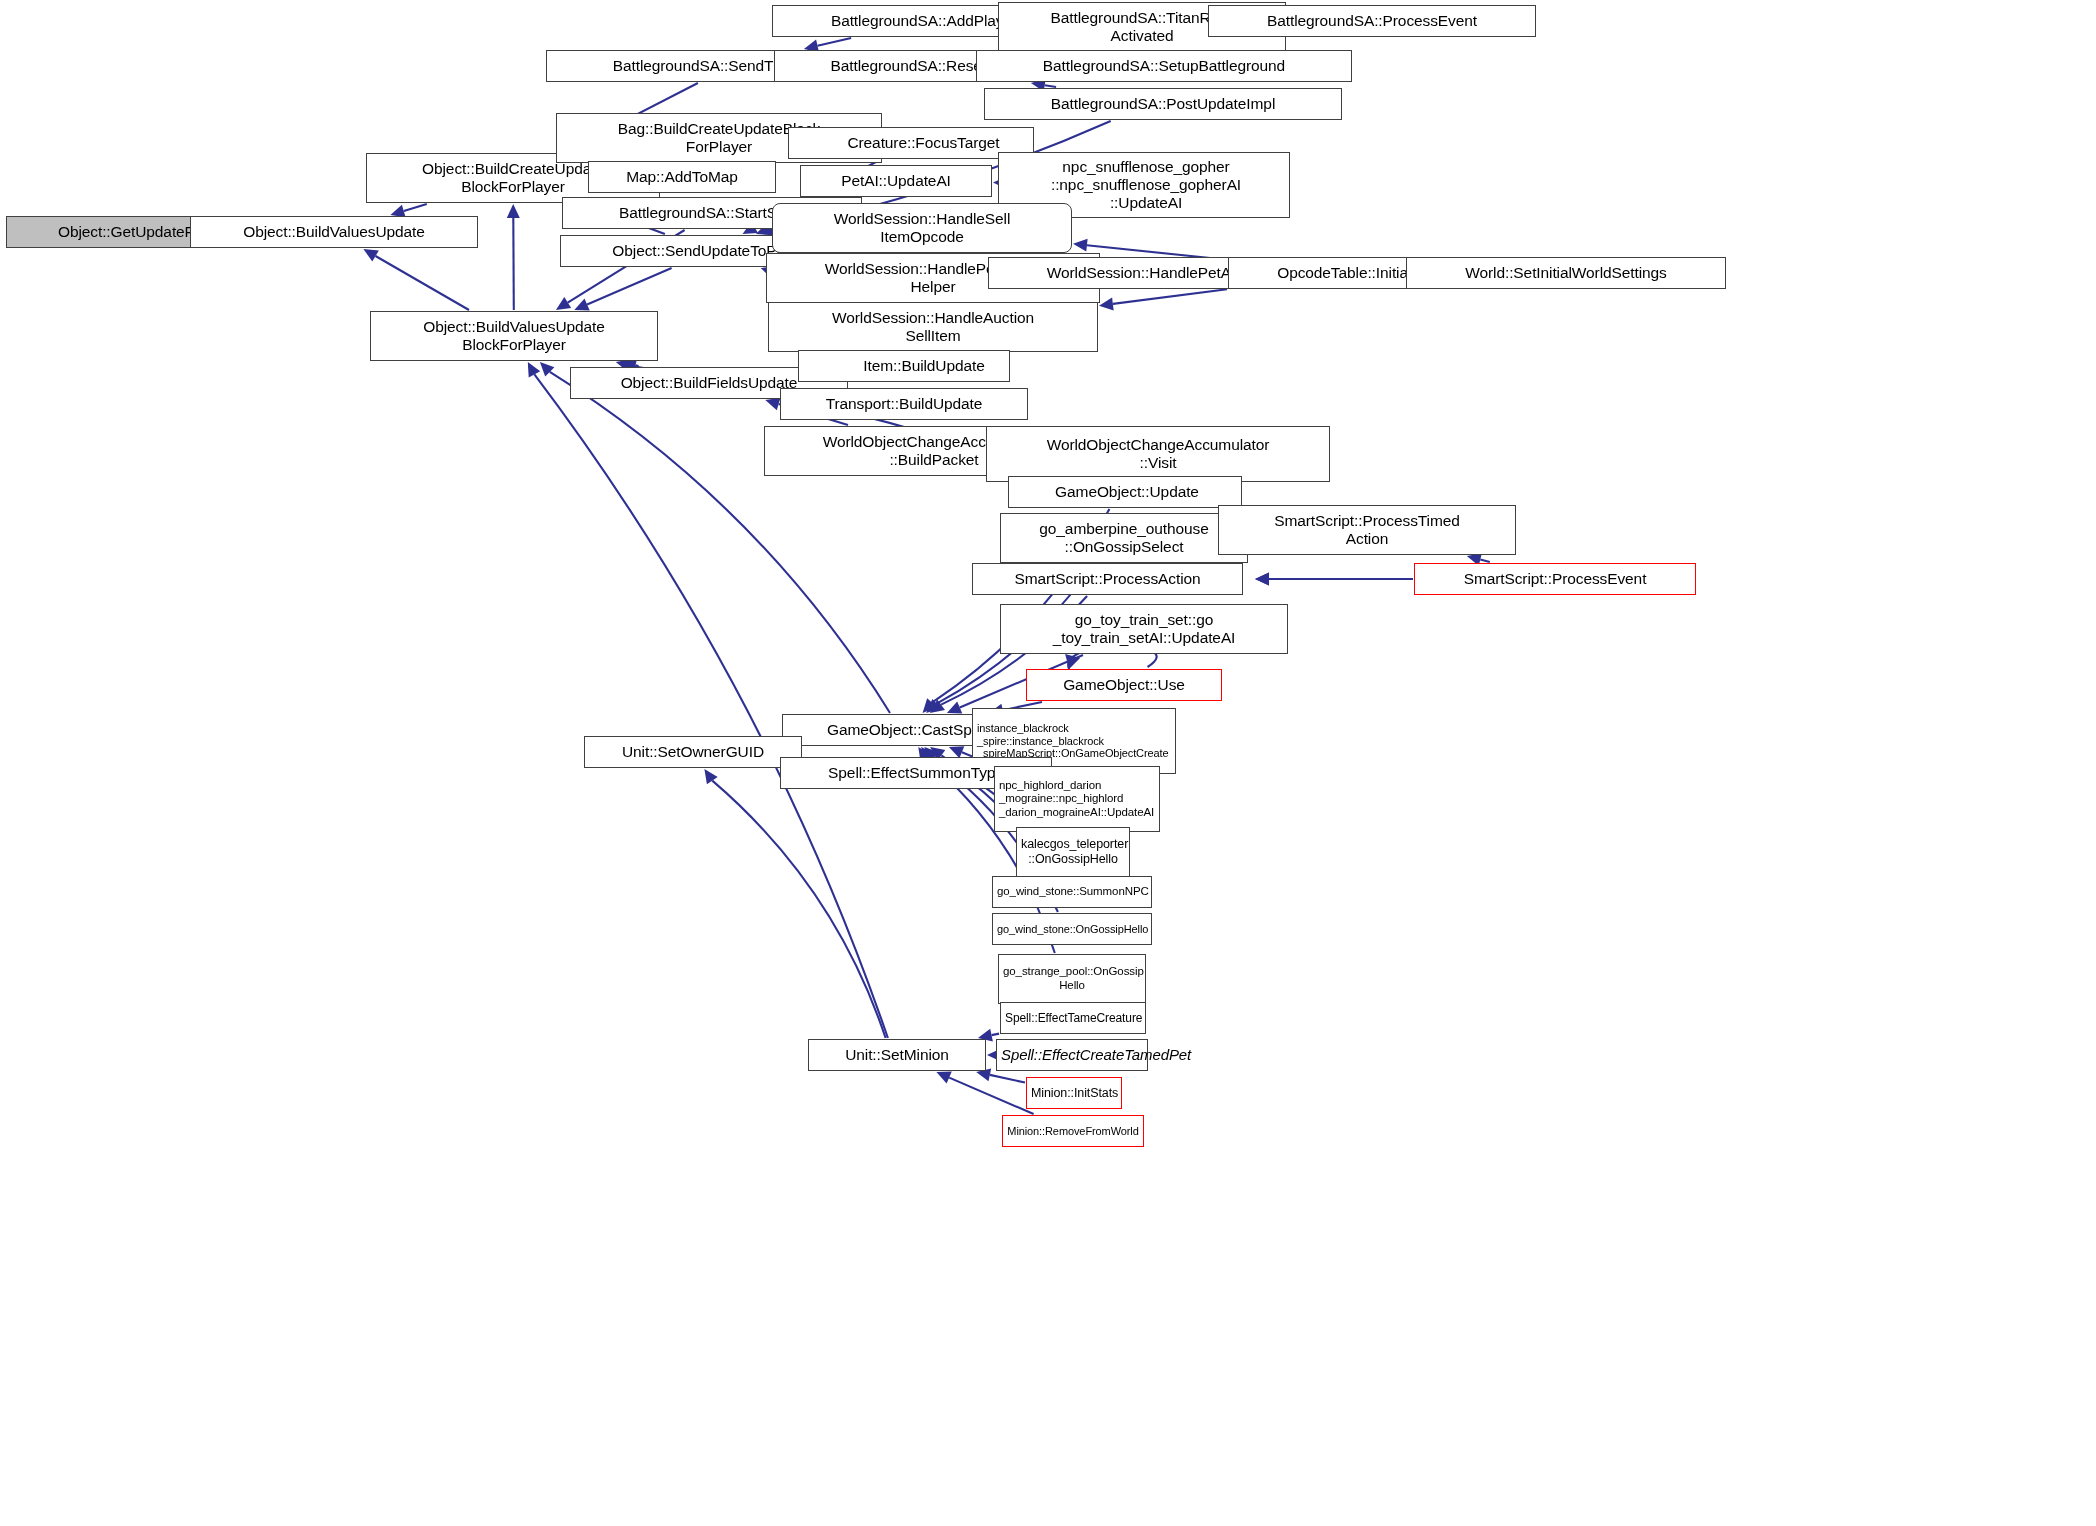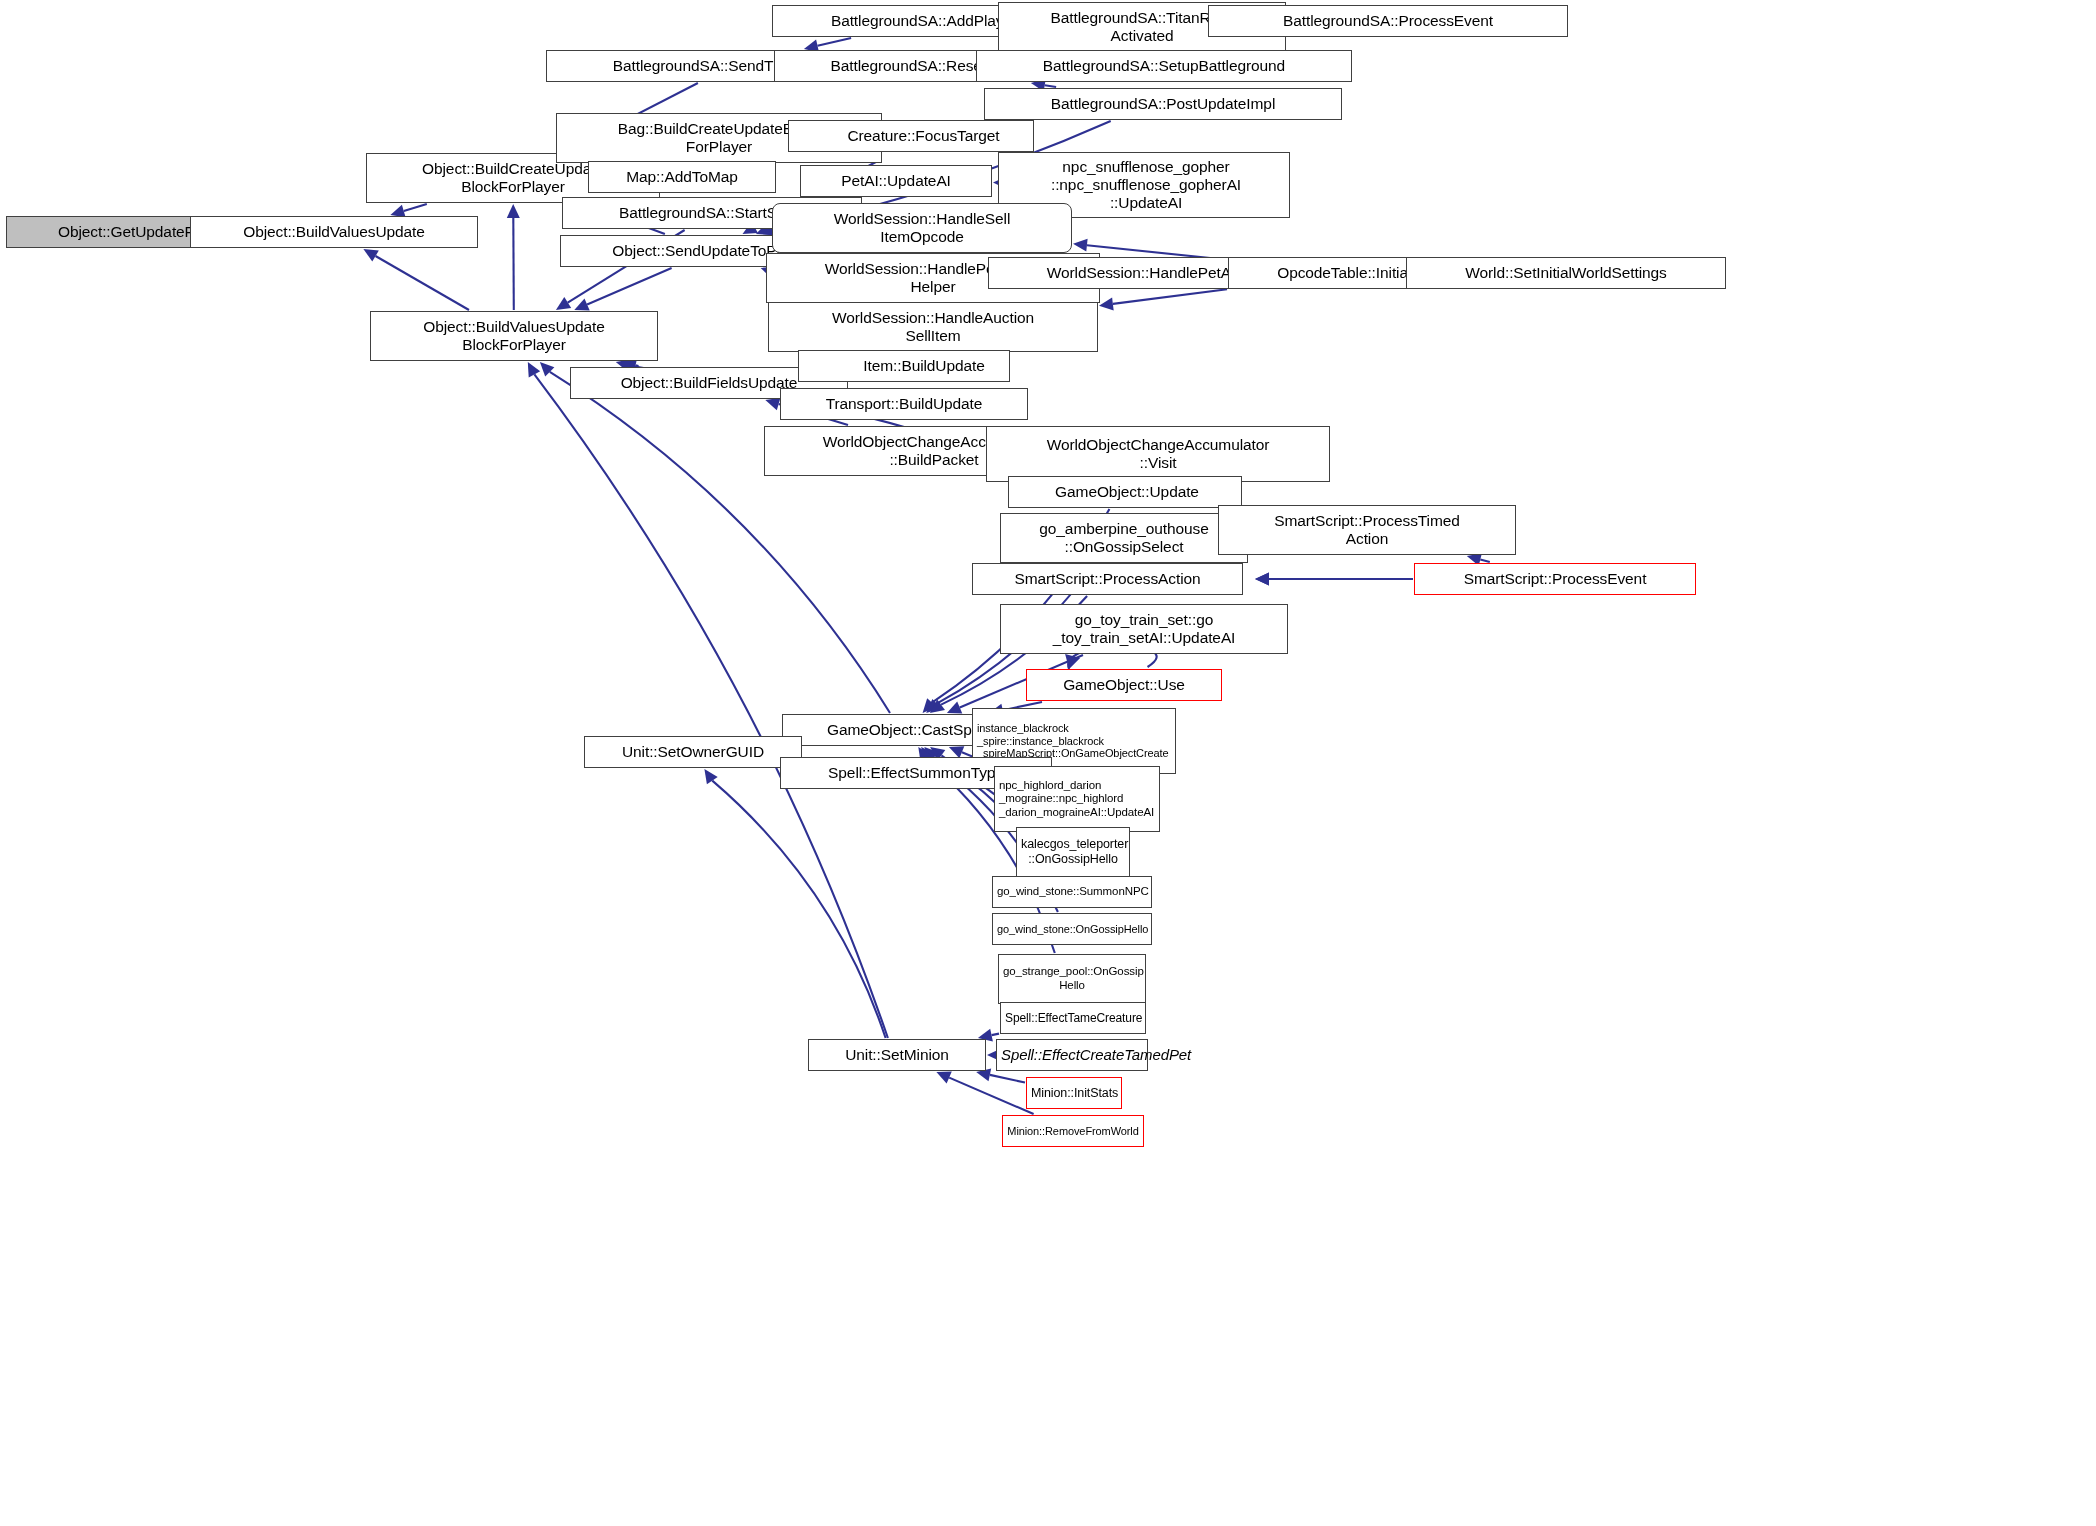--- a/index.html
+++ b/index.html
@@ -198,29 +198,29 @@
       <div class="node-box" style="left: 190px; top: 216px; width: 288px; height: 32px;"><span class="node-label">Object::BuildValuesUpdate</span></div>
       <div class="node-box" style="left: 366px; top: 153px; width: 294px; height: 50px;"><span class="node-label">Object::BuildCreateUpdate
 BlockForPlayer</span></div>
       <div class="node-box" style="left: 370px; top: 311px; width: 288px; height: 50px;"><span class="node-label">Object::BuildValuesUpdate
 BlockForPlayer</span></div>
       <div class="node-box" style="left: 546px; top: 50px; width: 370px; height: 32px;"><span class="node-label">BattlegroundSA::SendTransportInit</span></div>
       <div class="node-box" style="left: 772px; top: 5px; width: 304px; height: 32px;"><span class="node-label">BattlegroundSA::AddPlayer</span></div>
       <div class="node-box" style="left: 774px; top: 50px; width: 300px; height: 32px;"><span class="node-label">BattlegroundSA::ResetObjs</span></div>
       <div class="node-box" style="left: 998px; top: 2px; width: 288px; height: 50px;"><span class="node-label">BattlegroundSA::TitanRelic
 Activated</span></div>
-      <div class="node-box" style="left: 1208px; top: 5px; width: 360px; height: 32px;"><span class="node-label">BattlegroundSA::ProcessEvent</span></div>
+      <div class="node-box" style="left: 1208px; top: 5px; width: 328px; height: 32px;"><span class="node-label">BattlegroundSA::ProcessEvent</span></div>
       <div class="node-box" style="left: 976px; top: 50px; width: 376px; height: 32px;"><span class="node-label">BattlegroundSA::SetupBattleground</span></div>
       <div class="node-box" style="left: 984px; top: 88px; width: 358px; height: 32px;"><span class="node-label">BattlegroundSA::PostUpdateImpl</span></div>
       <div class="node-box" style="left: 556px; top: 113px; width: 326px; height: 50px;"><span class="node-label">Bag::BuildCreateUpdateBlock
 ForPlayer</span></div>
       <div class="node-box" style="left: 588px; top: 161px; width: 188px; height: 32px;"><span class="node-label">Map::AddToMap</span></div>
       <div class="node-box" style="left: 562px; top: 197px; width: 300px; height: 32px;"><span class="node-label">BattlegroundSA::StartShips</span></div>
       <div class="node-box" style="left: 560px; top: 235px; width: 302px; height: 32px;"><span class="node-label">Object::SendUpdateToPlayer</span></div>
-      <div class="node-box" style="left: 788px; top: 120px; width: 246px; height: 32px; padding-left: 29px;"><span class="node-label">Creature::FocusTarget</span></div>
+      <div class="node-box" style="left: 788px; top: 127px; width: 246px; height: 32px; padding-left: 29px;"><span class="node-label">Creature::FocusTarget</span></div>
       <div class="node-box" style="left: 800px; top: 165px; width: 192px; height: 32px;"><span class="node-label">PetAI::UpdateAI</span></div>
       <div class="node-box" style="left: 998px; top: 152px; width: 292px; height: 66px; padding-left: 8px;"><span class="node-label">npc_snufflenose_gopher
 ::npc_snufflenose_gopherAI
 ::UpdateAI</span></div>
       <div class="node-box" style="left: 772px; top: 203px; width: 300px; height: 50px; border-radius: 8px;"><span class="node-label">WorldSession::HandleSell
 ItemOpcode</span></div>
       <div class="node-box" style="left: 766px; top: 253px; width: 334px; height: 50px;"><span class="node-label">WorldSession::HandlePetAction
 Helper</span></div>
       <div class="node-box" style="left: 988px; top: 257px; width: 334px; height: 32px;"><span class="node-label">WorldSession::HandlePetAction</span></div>
       <div class="node-box" style="left: 1228px; top: 257px; width: 252px; height: 32px;"><span class="node-label">OpcodeTable::Initialize</span></div>

